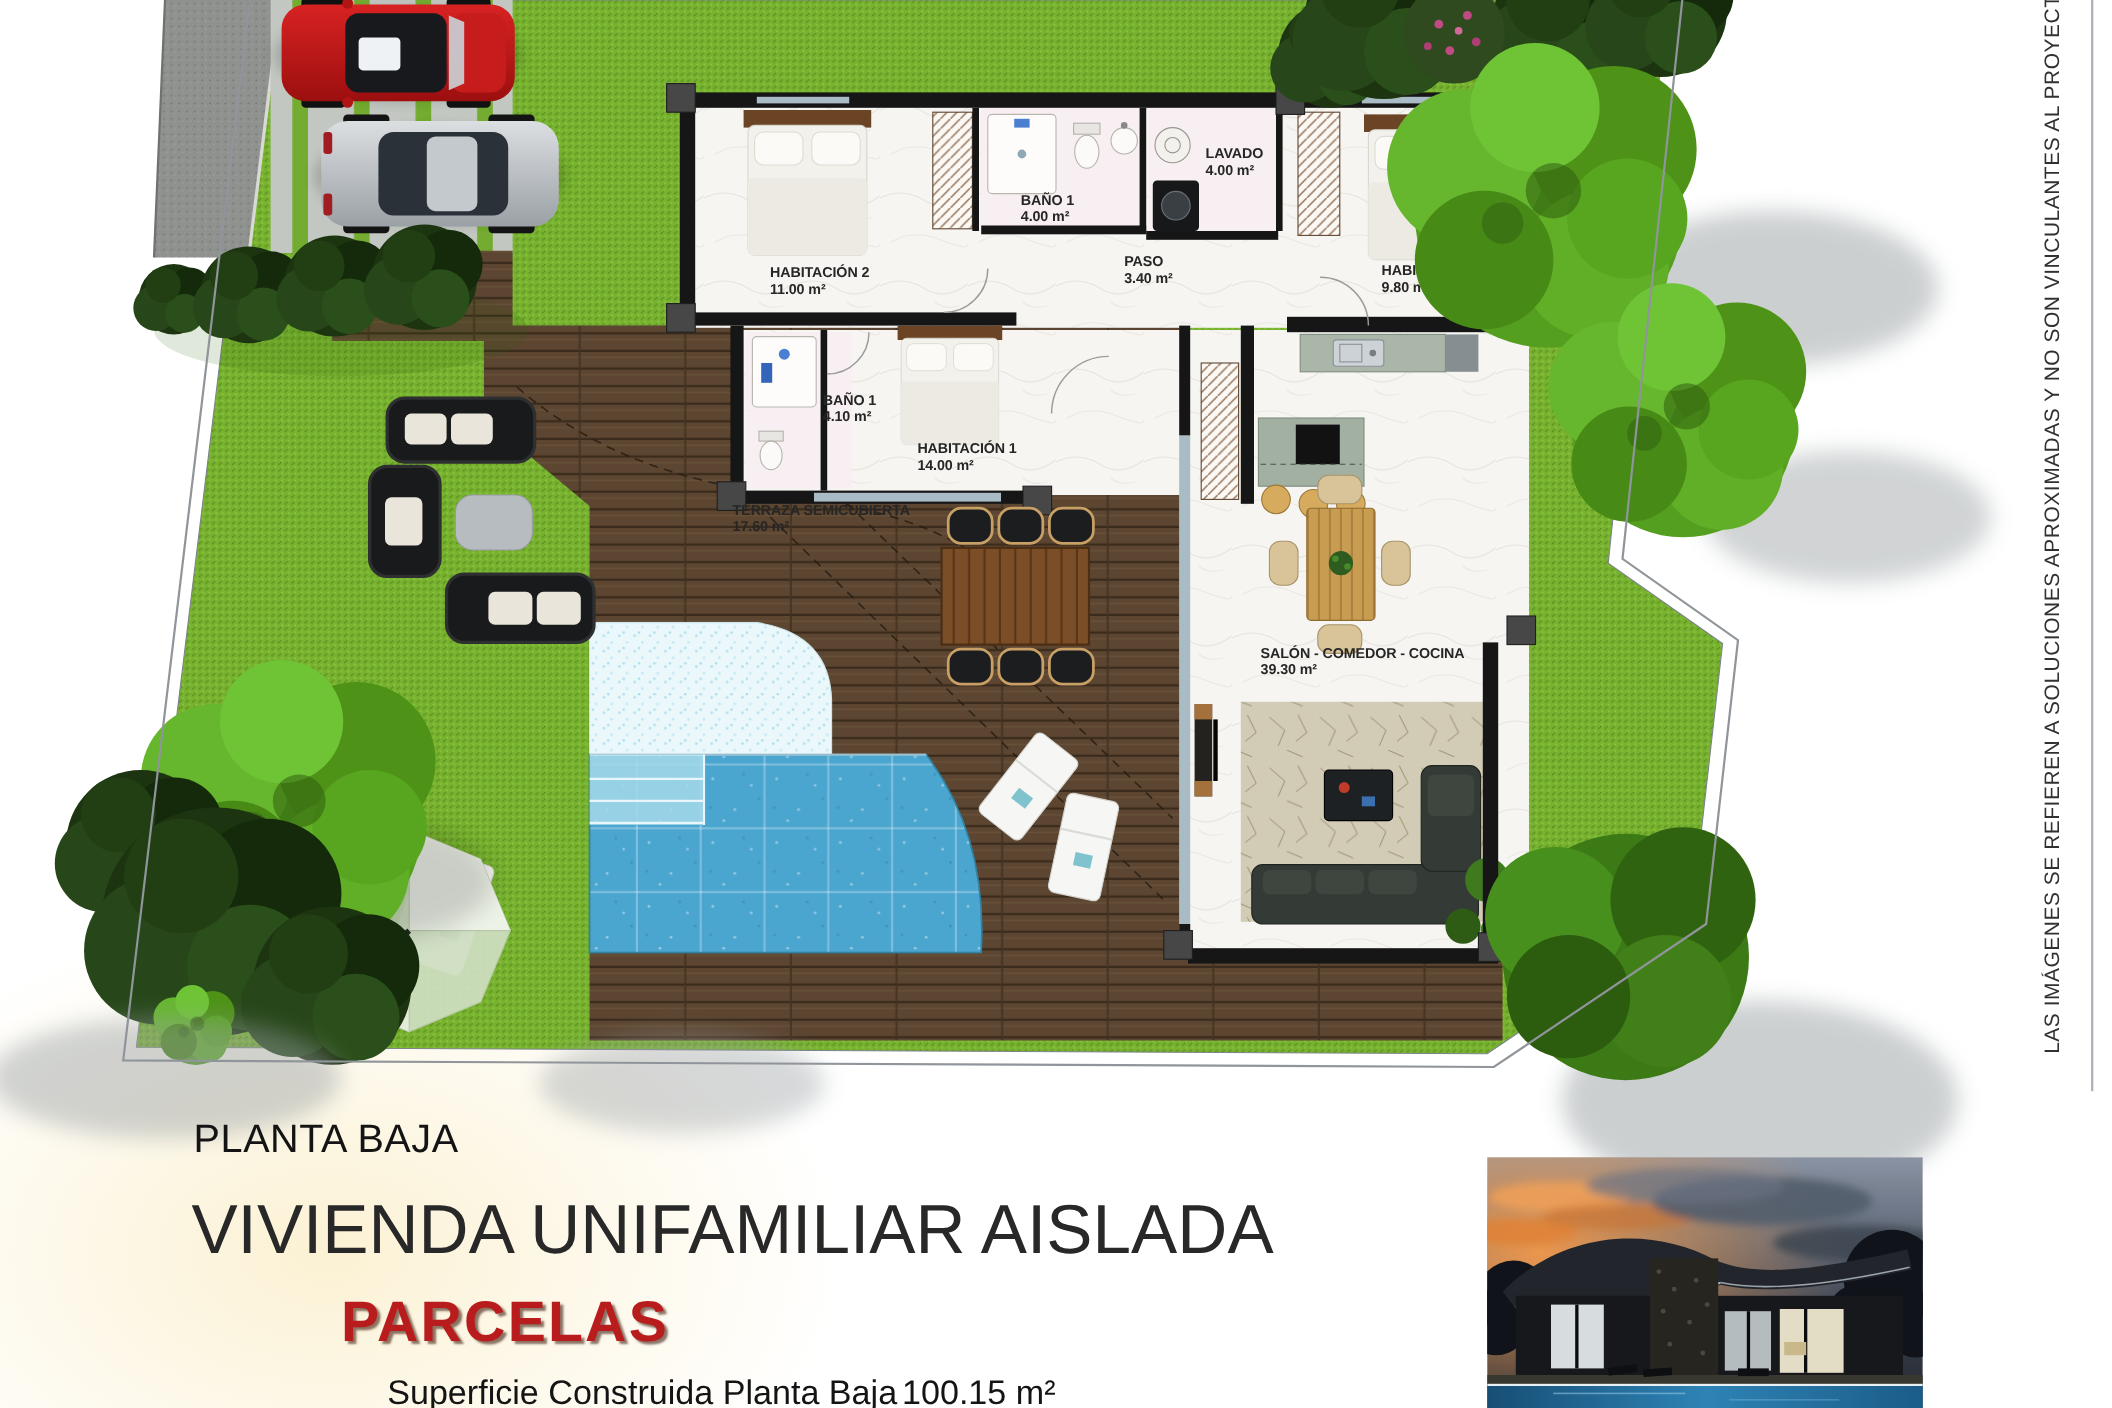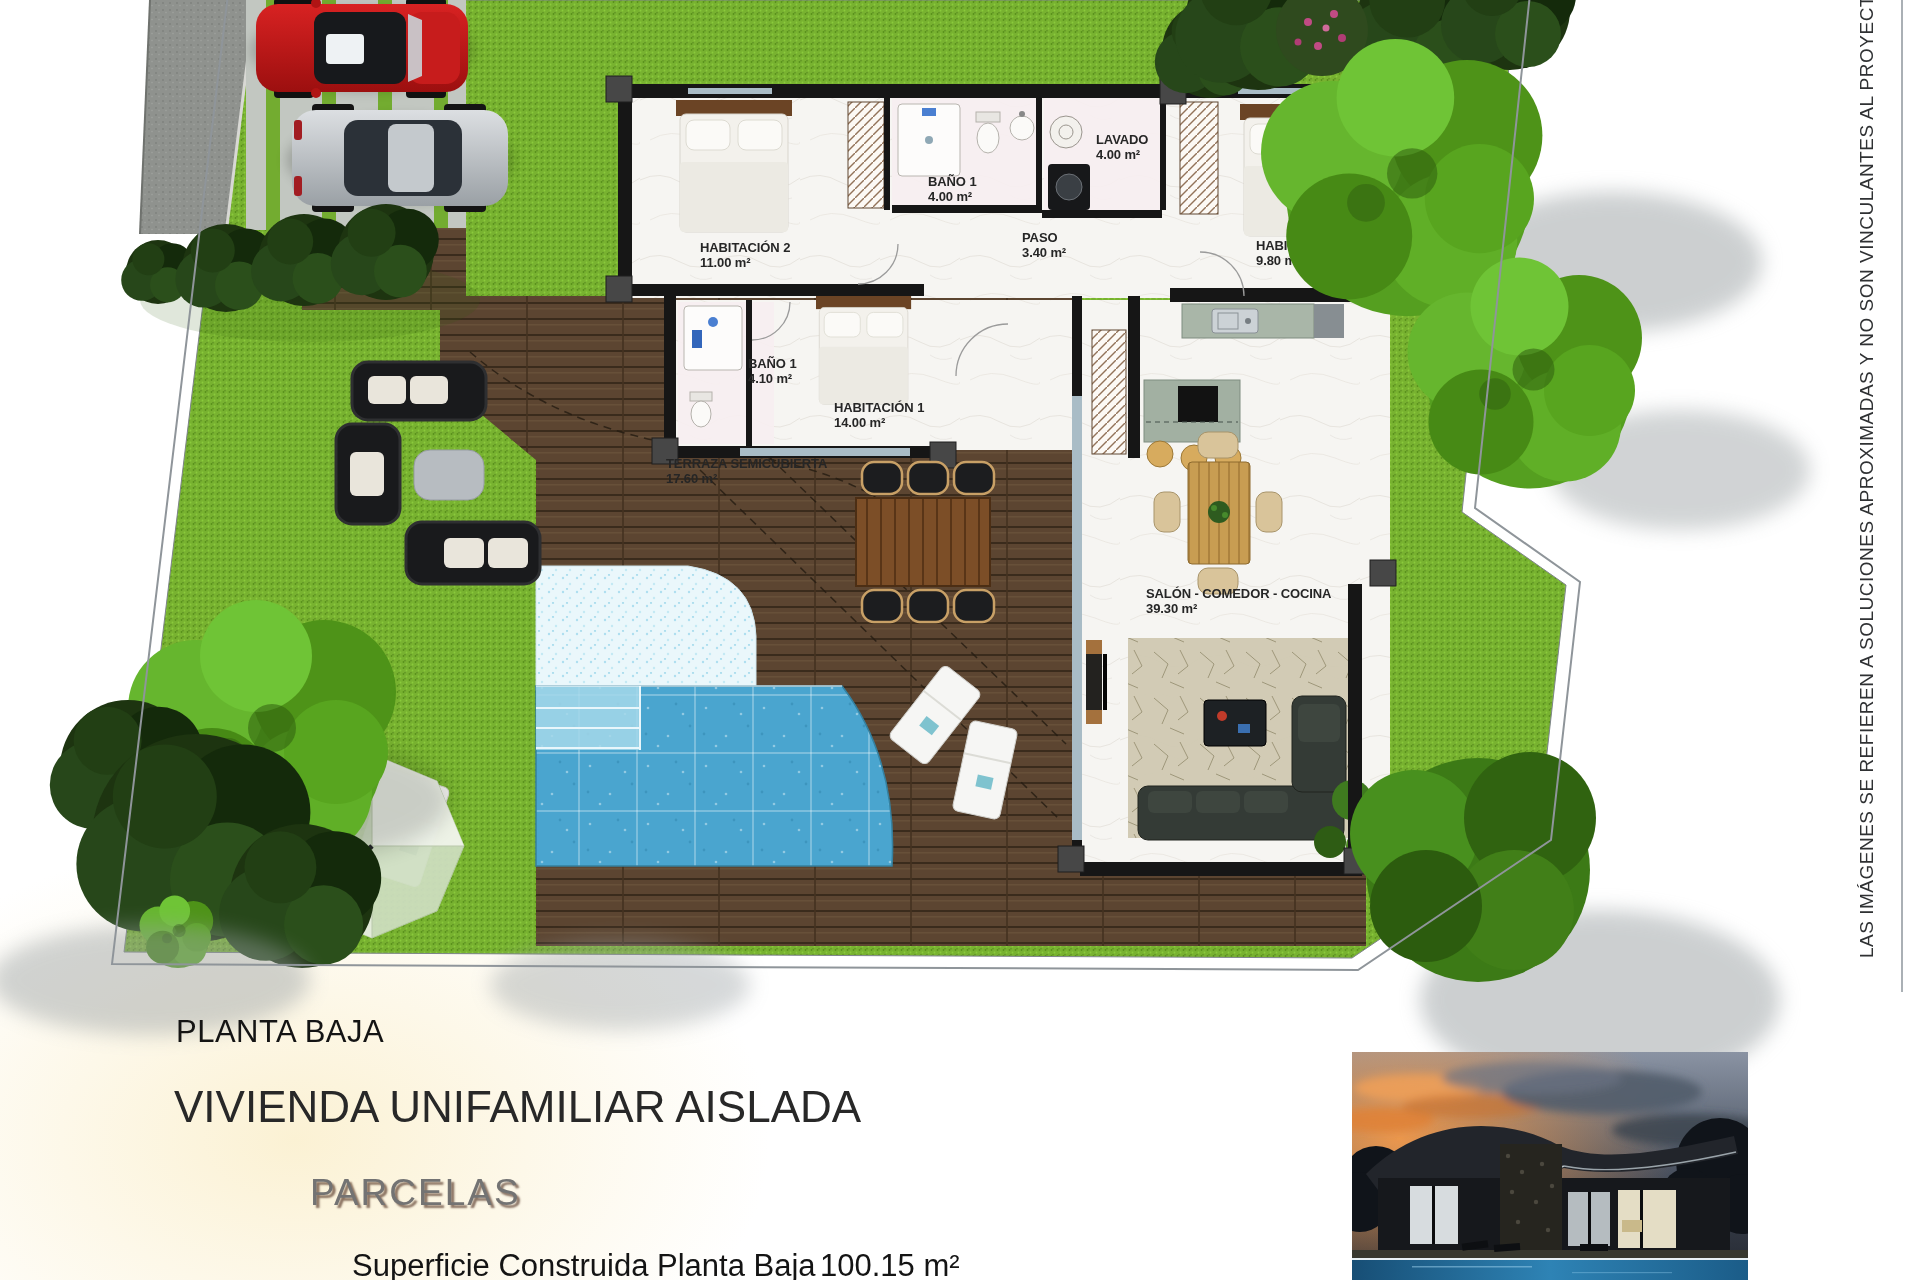--- a/index.html
+++ b/index.html
@@ -7,24 +7,24 @@
          font-family:"Liberation Sans",sans-serif;}
   .scene{position:absolute;left:0;top:0;}
   .glow{position:absolute;left:-180px;top:830px;width:950px;height:620px;pointer-events:none;
         background:radial-gradient(closest-side,rgba(248,230,176,.55),rgba(248,230,176,0));}
   .lbl{font:700 13px "Liberation Sans",sans-serif;fill:#262626;letter-spacing:-.1px;}
   .wall{fill:#161616;}
   .pil{fill:#474747;stroke:#1f1f1f;stroke-width:1;}
   .glass{fill:#a9bcc6;}
   .arc{fill:none;stroke:#9b9b9b;stroke-width:1.3;}
   .dash{fill:none;stroke:#241b12;stroke-width:1.5;stroke-dasharray:8 6;opacity:.8;}
-  .floor-label{position:absolute;left:176px;top:1014px;font-size:31px;color:#141414;letter-spacing:.5px;}
-  .main-title{position:absolute;left:174px;top:1082px;font-size:44px;color:#282828;white-space:nowrap;}
-  .parcels{position:absolute;top:1172px;left:0;width:100%;height:60px;font-weight:400;font-size:37px;
-           color:#737373;letter-spacing:2px;
+  .floor-label{position:absolute;left:176px;top:1014px;font-size:36px;color:#141414;letter-spacing:.5px;}
+  .main-title{position:absolute;left:174px;top:1082px;font-size:63px;color:#282828;white-space:nowrap;}
+  .parcels{position:absolute;top:1172px;left:0;width:100%;height:60px;font-weight:700;font-size:52px;
+           color:#b91c1c;letter-spacing:2px;
            text-shadow:3px 3px 2px rgba(62,26,12,.6);}
   .parcels .p1{position:absolute;left:310px;}
   .parcels .p2{position:absolute;left:640px;}
   .surface-label{position:absolute;left:352px;top:1248px;font-size:31px;color:#141414;}
   .surface-value{position:absolute;left:820px;top:1248px;font-size:31px;color:#141414;}
   .disclaimer-box{position:absolute;left:1856px;top:0;width:36px;height:958px;overflow:hidden;}
   .disclaimer-box span{position:absolute;left:0;top:0;height:100%;
       writing-mode:vertical-rl;transform:rotate(180deg);
       font-size:19px;color:#2f3133;letter-spacing:.5px;white-space:nowrap;}
   .page-rule{position:absolute;left:1901px;top:0;width:2px;height:992px;background:#aab0b5;}

